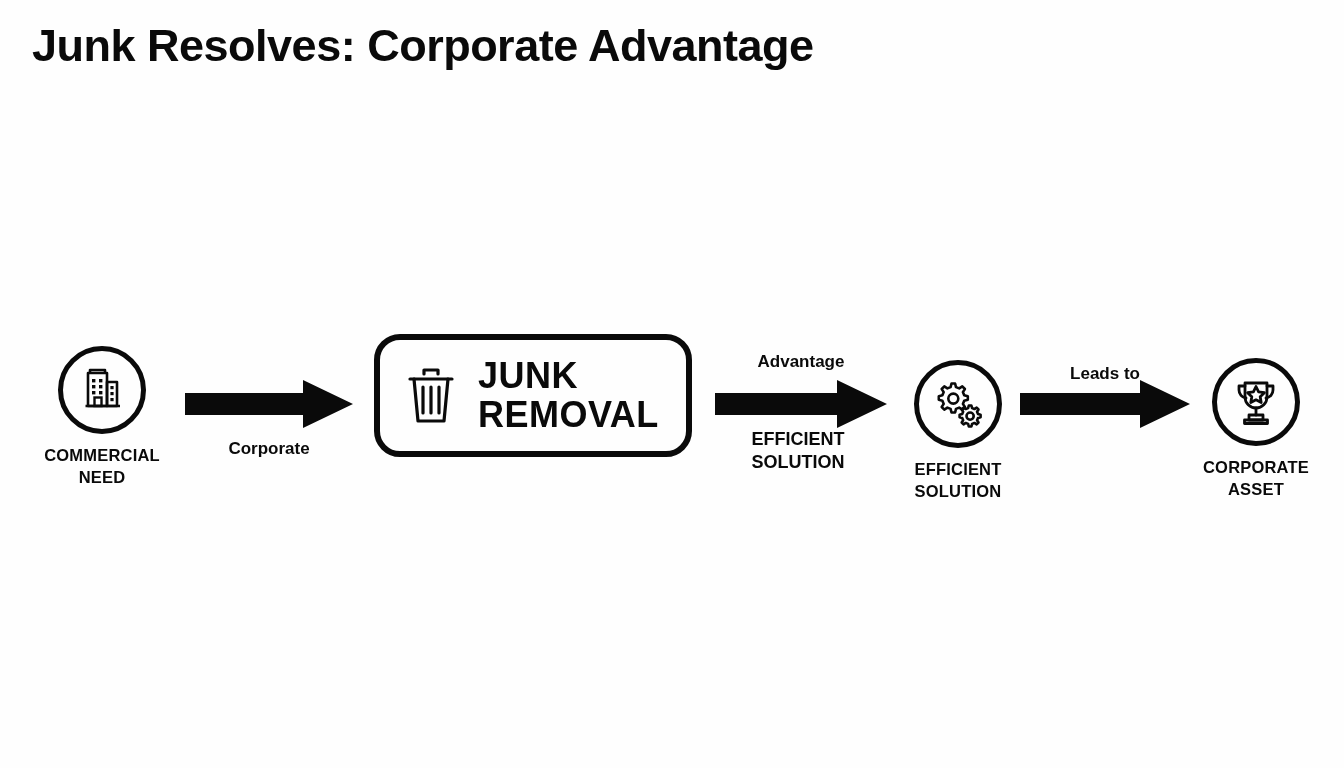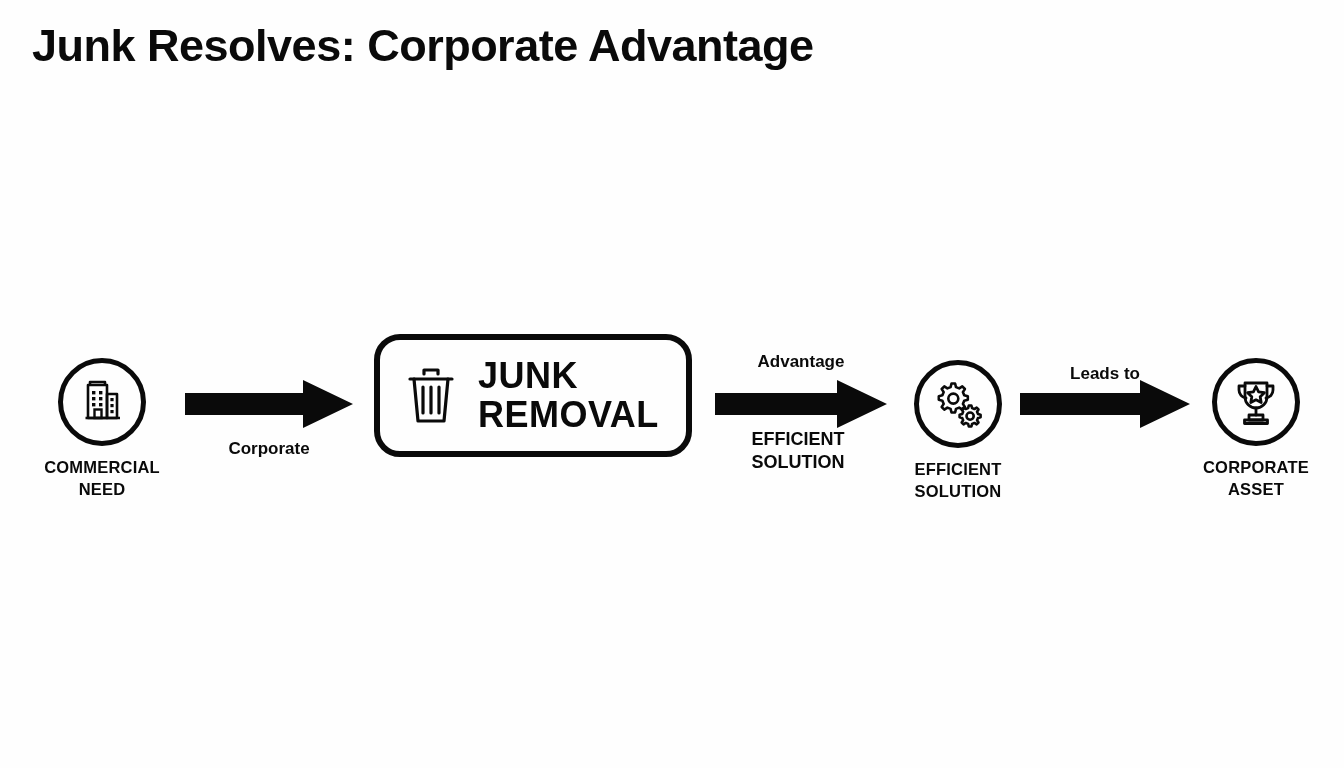--- a/index.html
+++ b/index.html
@@ -111,21 +111,21 @@
 
   svg { display: block; }
 </style>
 </head>
 <body>
 
 <div id="slide-title">Junk Resolves: Corporate Advantage</div>
 
 <div id="flow">
 
-  <div class="node" style="left:12px; top:33px;">
+  <div class="node" style="left:12px; top:21px;">
     <div class="node-circle">
       <span>
         <svg width="52" height="52" viewBox="0 0 52 52" aria-hidden="true">
           <g fill="none" stroke="#0a0a0a" stroke-width="2.6" stroke-linejoin="round">
             <rect x="12" y="9" width="19" height="33"></rect>
             <rect x="31" y="18" width="10" height="24"></rect>
             <path d="M9.5 42 H44"></path>
             <path d="M14 9 V6 H29 V9"></path>
           </g>
           <g fill="#0a0a0a">

